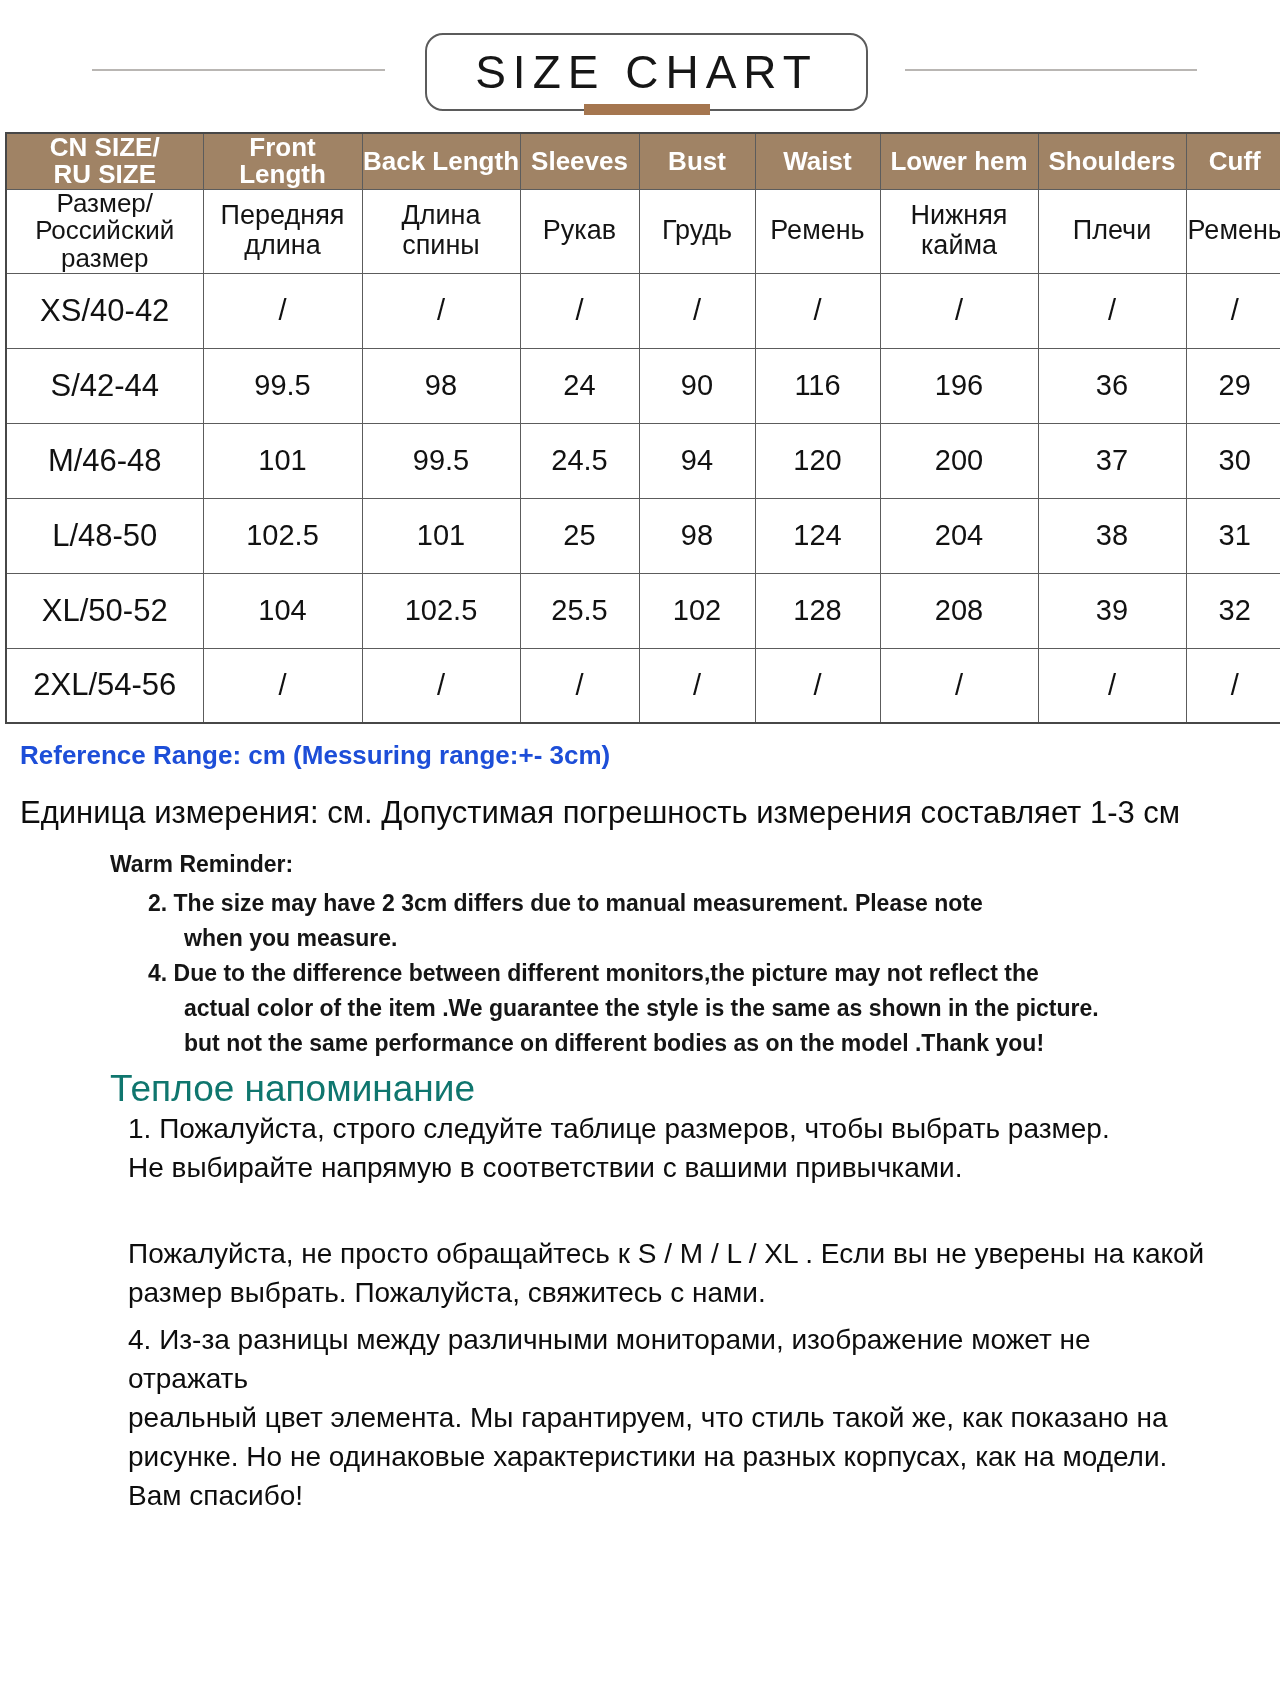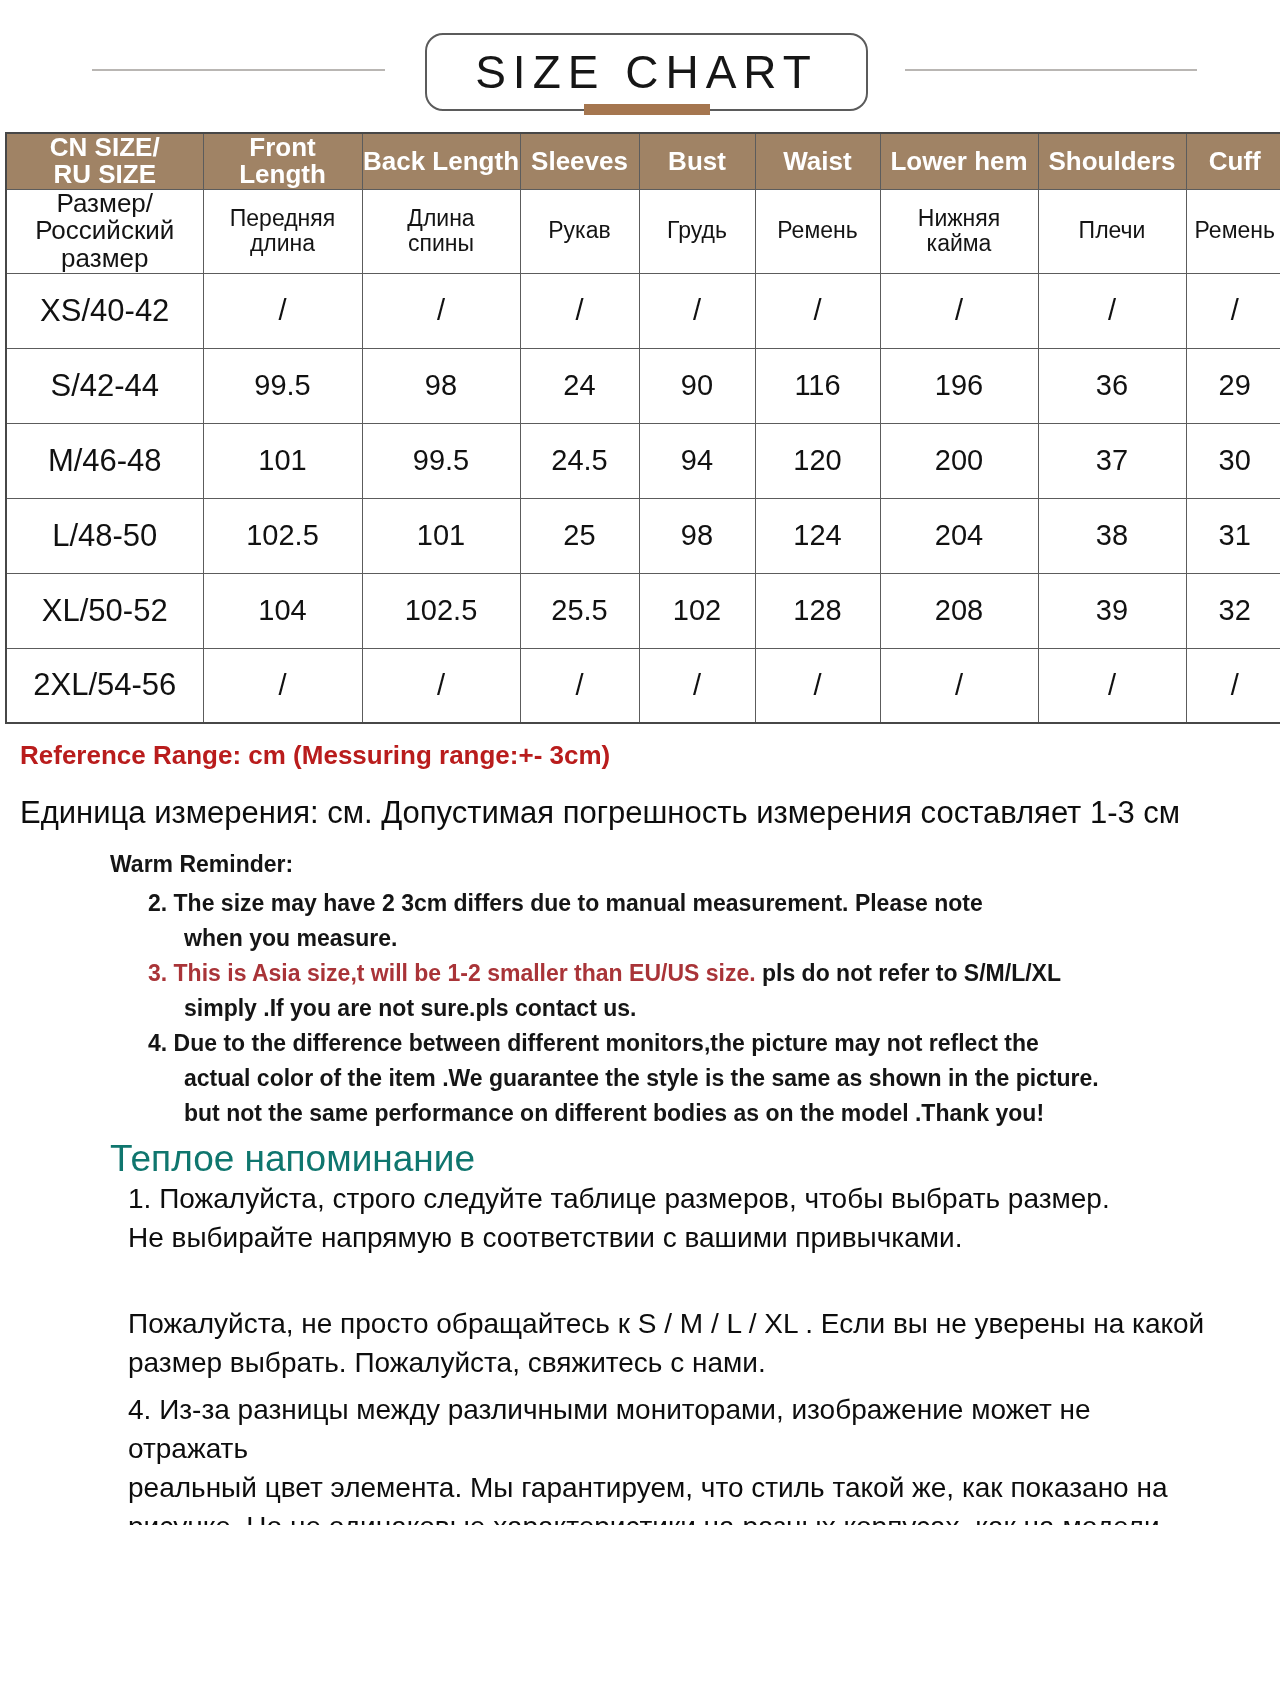--- a/index.html
+++ b/index.html
@@ -22,28 +22,28 @@
   .title-text{font-size:46px;letter-spacing:7px;color:#161616;white-space:nowrap;}
   .title-bar{position:absolute;left:50%;transform:translateX(-50%);bottom:-6px;width:126px;height:11px;background:var(--accent-bar);}
 
   
   table.size-table{position:absolute;left:5px;top:132px;width:1278px;border-collapse:collapse;table-layout:fixed;background:#fff;}
   table.size-table,table.size-table th,table.size-table td{border:1px solid #5c5c5c;}
   table.size-table{border:2px solid #474747;}
   table.size-table th,table.size-table td{text-align:center;vertical-align:middle;white-space:pre-line;overflow:hidden;}
   th.th-en{background:var(--header-brown);color:#fff;font-size:26px;font-weight:700;height:56px;line-height:1.05;}
   th.th-en.first{font-size:26px;}
-  th.th-ru{background:#fff;color:#141414;font-size:23px;font-weight:400;height:84px;line-height:1.1;}
+  th.th-ru{background:#fff;color:#141414;font-size:27px;font-weight:400;height:84px;line-height:1.1;}
   th.th-ru.first{font-size:26px;line-height:1.05;}
   td.size-cell{font-size:31px;height:75px;}
   td.value-cell{font-size:29px;height:75px;}
 
   
   .notes{position:absolute;left:0;top:738px;width:1280px;}
-  .ref-en{margin-left:20px;font-size:26px;font-weight:700;line-height:34px;color:#b91c1c;}
+  .ref-en{margin-left:20px;font-size:26px;font-weight:700;line-height:34px;color:#1d4ed8;}
   .ref-ru{margin:22px 0 0 20px;font-size:31px;font-weight:400;line-height:38px;color:#0d0d0d;}
   .warm-title{margin:18px 0 0 110px;font-size:23px;font-weight:700;color:#151515;line-height:28px;}
   .list-en{margin:8px 0 0 148px;width:990px;font-size:23px;line-height:35px;color:#151515;font-weight:700;}
   .list-en .rem-item{padding-left:36px;text-indent:-36px;white-space:pre-line;}
   .warm-title-ru{margin:10px 0 0 110px;font-size:37px;font-weight:400;line-height:36px;color:#0f766e;}
   .list-ru{margin:2px 0 0 128px;width:1080px;font-size:28px;line-height:39px;color:#0d0d0d;}
   .list-ru .rem-item{white-space:pre-line;margin-top:8px;}
   .list-ru .rem-item:first-child{margin-top:0;}
   .red{color:var(--warning-red);}
 </style>
@@ -173,22 +173,20 @@
       </tbody>
   </table>
 
   <div class="notes">
     <p class="ref-en">Reference Range: cm (Messuring range:+- 3cm)</p>
     <p class="ref-ru">Единица измерения: см. Допустимая погрешность измерения составляет 1-3 см</p>
     <p class="warm-title">Warm Reminder:</p>
     <div id="reminders-en" class="list-en">
         <div class="rem-item"><span>2. The size may have 2 3cm differs due to manual measurement. Please note
 when you measure.</span></div>
-        <div class="rem-item"><span class="red">3. This is Asia size,t will be 1-2 smaller than EU/US size.</span><span> pls do not refer to S/M/L/XL
-simply .If you are not sure.pls contact us.</span></div>
         <div class="rem-item"><span>4. Due to the difference between different monitors,the picture may not reflect the
 actual color of the item .We guarantee the style is the same as shown in the picture.
 but not the same performance on different bodies as on the model .Thank you!</span></div>
       </div>
     <p class="warm-title-ru">Теплое напоминание</p>
     <div id="reminders-ru" class="list-ru">
         <div class="rem-item"><span>1. Пожалуйста, строго следуйте таблице размеров, чтобы выбрать размер.
 Не выбирайте напрямую в соответствии с вашими привычками.</span></div>
         <div class="rem-item"><span>
 Пожалуйста, не просто обращайтесь к S / M / L / XL . Если вы не уверены на какой

